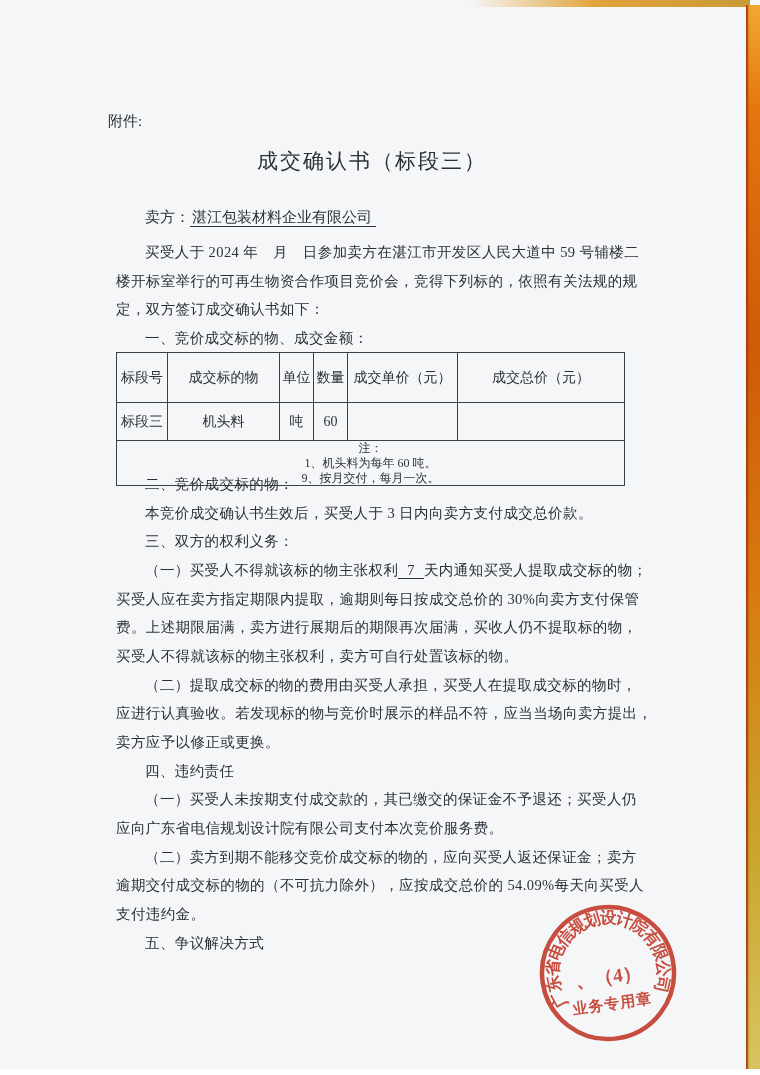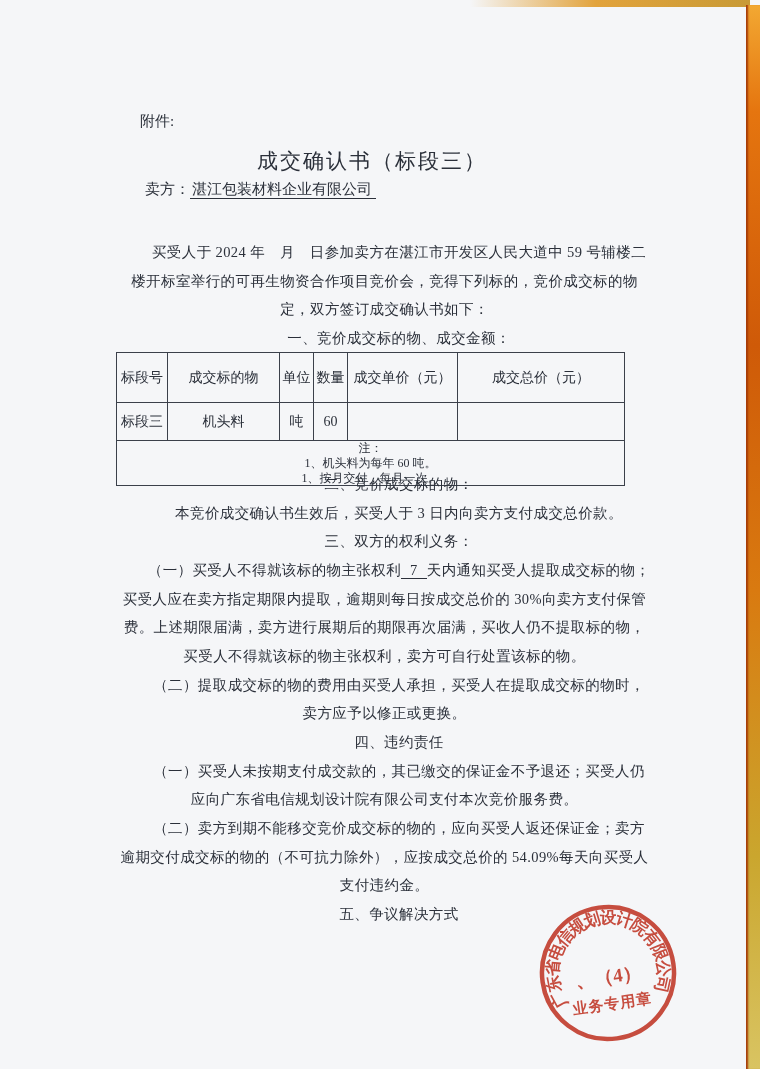--- a/index.html
+++ b/index.html
@@ -15,35 +15,35 @@
     position:absolute; top:0; left:470; height:7px; left:470px; right:10px;
     background:linear-gradient(90deg, rgba(226,163,60,0) 0%, #e2a33c 45%, #c89a36 100%);
   }
   .edge-right {
     position:absolute; top:5px; bottom:6px; right:0; width:14px;
     background:linear-gradient(180deg,#f2a832 0%,#e5750f 10%,#cf5a08 32%,#d97a10 55%,#caa62e 80%,#d9c462 100%);
     box-shadow:inset 3px 0 2px -1px #a53a08;
   }
   .edge-bottom { position:absolute; bottom:0; left:0; right:0; height:6px; background:#ffffff; }
 
-  .attachment { position:absolute; top:112px; left:108px; font-size:15px;margin-left:32px; }
+  .attachment { position:absolute; top:112px; left:108px; font-size:15px; }
   .doc-title {
     position:absolute; top:147px; left:0; width:744px; text-align:center;
     font-size:21px; font-weight:normal; letter-spacing:2px;
   }
-  .party-line { position:absolute; left:145px; font-size:15px; }
+  .party-line { position:absolute; left:145px; font-size:15px;margin-top:28px; }
   .party-line.seller { top:180px; }
   .party-line.buyer  { top:212px; }
   .u-name { border-bottom:1px solid #2b303a; padding:0 4px 1px 2px; }
   .u-blank { display:inline-block; width:150px; border-bottom:1px solid #2b303a; height:15px; vertical-align:bottom; }
 
   .body-block { position:absolute; left:116px; width:537px; font-size:14.5px; line-height:28.65px; letter-spacing:0.4px; }
   .block-1 { top:238px; }
   .block-2 { top:470px; }
-  .line { white-space:nowrap;text-align:center; }
+  .line { white-space:nowrap; }
   .line.ind { padding-left:29px; }
   .u-days { border-bottom:1px solid #2b303a; padding:0 9px; }
 
   table.deal {
     position:absolute; left:116px; top:352px; width:508px;
     border-collapse:collapse; table-layout:fixed;
     font-size:14px; color:#2b303a;
   }
   table.deal th, table.deal td { border:1px solid #3b404a; text-align:center; font-weight:normal; padding:0; }
   table.deal tr.hdr  { height:50px; }
@@ -70,21 +70,21 @@
 
   <div class="doc-title">成交确认书（标段三）</div>
 
   <div class="party-line seller">
     <span>卖方：</span><span class="u-name">湛江包装材料企业有限公司</span>
   </div>
 
 
   <div class="body-block block-1">
     <div class="line ind">买受人于 2024 年　月　日参加卖方在湛江市开发区人民大道中 59 号辅楼二</div>
-    <div class="line">楼开标室举行的可再生物资合作项目竞价会，竞得下列标的，竞价成交标的物</div>
+    <div class="line">楼开标室举行的可再生物资合作项目竞价会，竞得下列标的，依照有关法规的规</div>
     <div class="line">定，双方签订成交确认书如下：</div>
     <div class="line ind">一、竞价成交标的物、成交金额：</div>
   </div>
 
   <table class="deal">
     <colgroup>
       <col style="width:51px">
         <col style="width:112px">
         <col style="width:34px">
       <col style="width:34px">
@@ -105,37 +105,38 @@
       <td>机头料</td>
       <td>吨</td>
       <td>60</td>
       <td></td>
       <td></td>
     </tr>
     <tr class="note">
       <td class="note-cell" colspan="6">
         <div class="note-line">注：</div>
         <div class="note-line">1、机头料为每年 60 吨。</div>
-        <div class="note-line">1、按月交付，每月一次。</div>
+        <div class="note-line">9、按月交付，每月一次。</div>
       </td>
     </tr>
   </tbody>
     </table>
 
   <div class="body-block block-2">
     <div class="line ind">二、竞价成交标的物：</div>
     <div class="line ind">本竞价成交确认书生效后，买受人于 3 日内向卖方支付成交总价款。</div>
     <div class="line ind">三、双方的权利义务：</div>
     <div class="line ind">
       <span>（一）买受人不得就该标的物主张权利</span><span class="u-days">7</span><span>天内通知买受人提取成交标的物；</span>
     </div>
     <div class="line">买受人应在卖方指定期限内提取，逾期则每日按成交总价的 30%向卖方支付保管</div>
     <div class="line">费。上述期限届满，卖方进行展期后的期限再次届满，买收人仍不提取标的物，</div>
     <div class="line">买受人不得就该标的物主张权利，卖方可自行处置该标的物。</div>
     <div class="line ind">（二）提取成交标的物的费用由买受人承担，买受人在提取成交标的物时，</div>
+    <div class="line">应进行认真验收。若发现标的物与竞价时展示的样品不符，应当当场向卖方提出，</div>
     <div class="line">卖方应予以修正或更换。</div>
     <div class="line ind">四、违约责任</div>
     <div class="line ind">（一）买受人未按期支付成交款的，其已缴交的保证金不予退还；买受人仍</div>
     <div class="line">应向广东省电信规划设计院有限公司支付本次竞价服务费。</div>
     <div class="line ind">（二）卖方到期不能移交竞价成交标的物的，应向买受人返还保证金；卖方</div>
     <div class="line">逾期交付成交标的物的（不可抗力除外），应按成交总价的 54.09%每天向买受人</div>
     <div class="line">支付违约金。</div>
     <div class="line ind">五、争议解决方式</div>
   </div>
 

